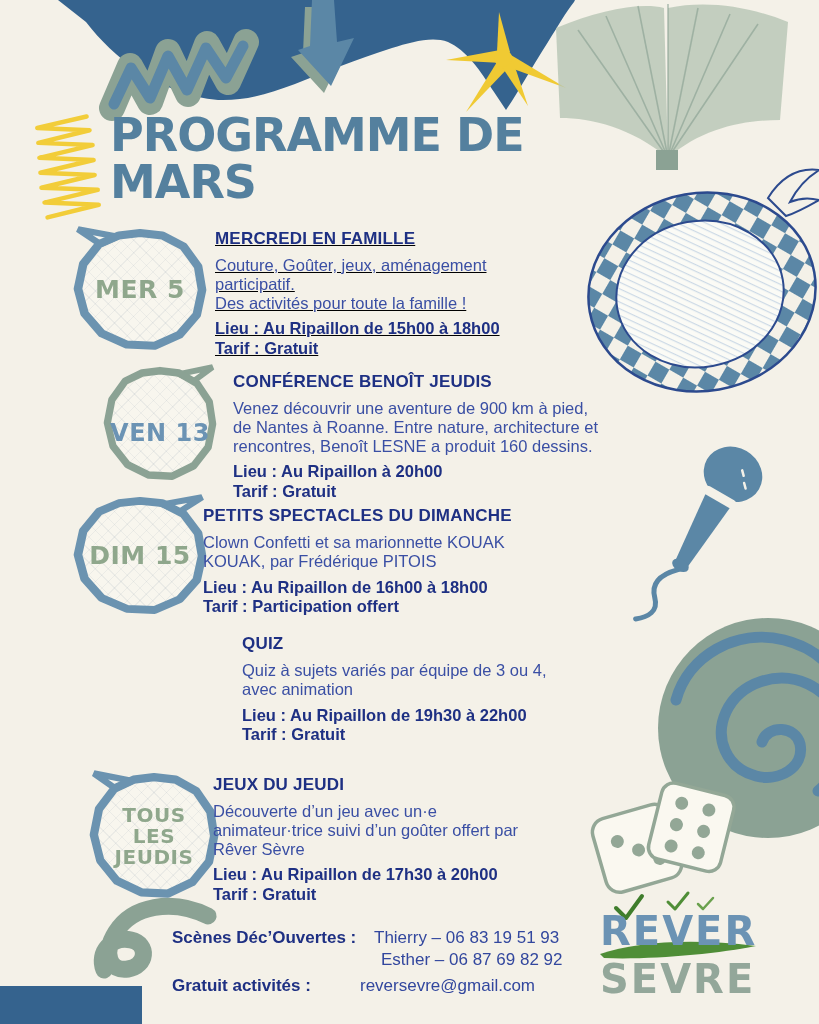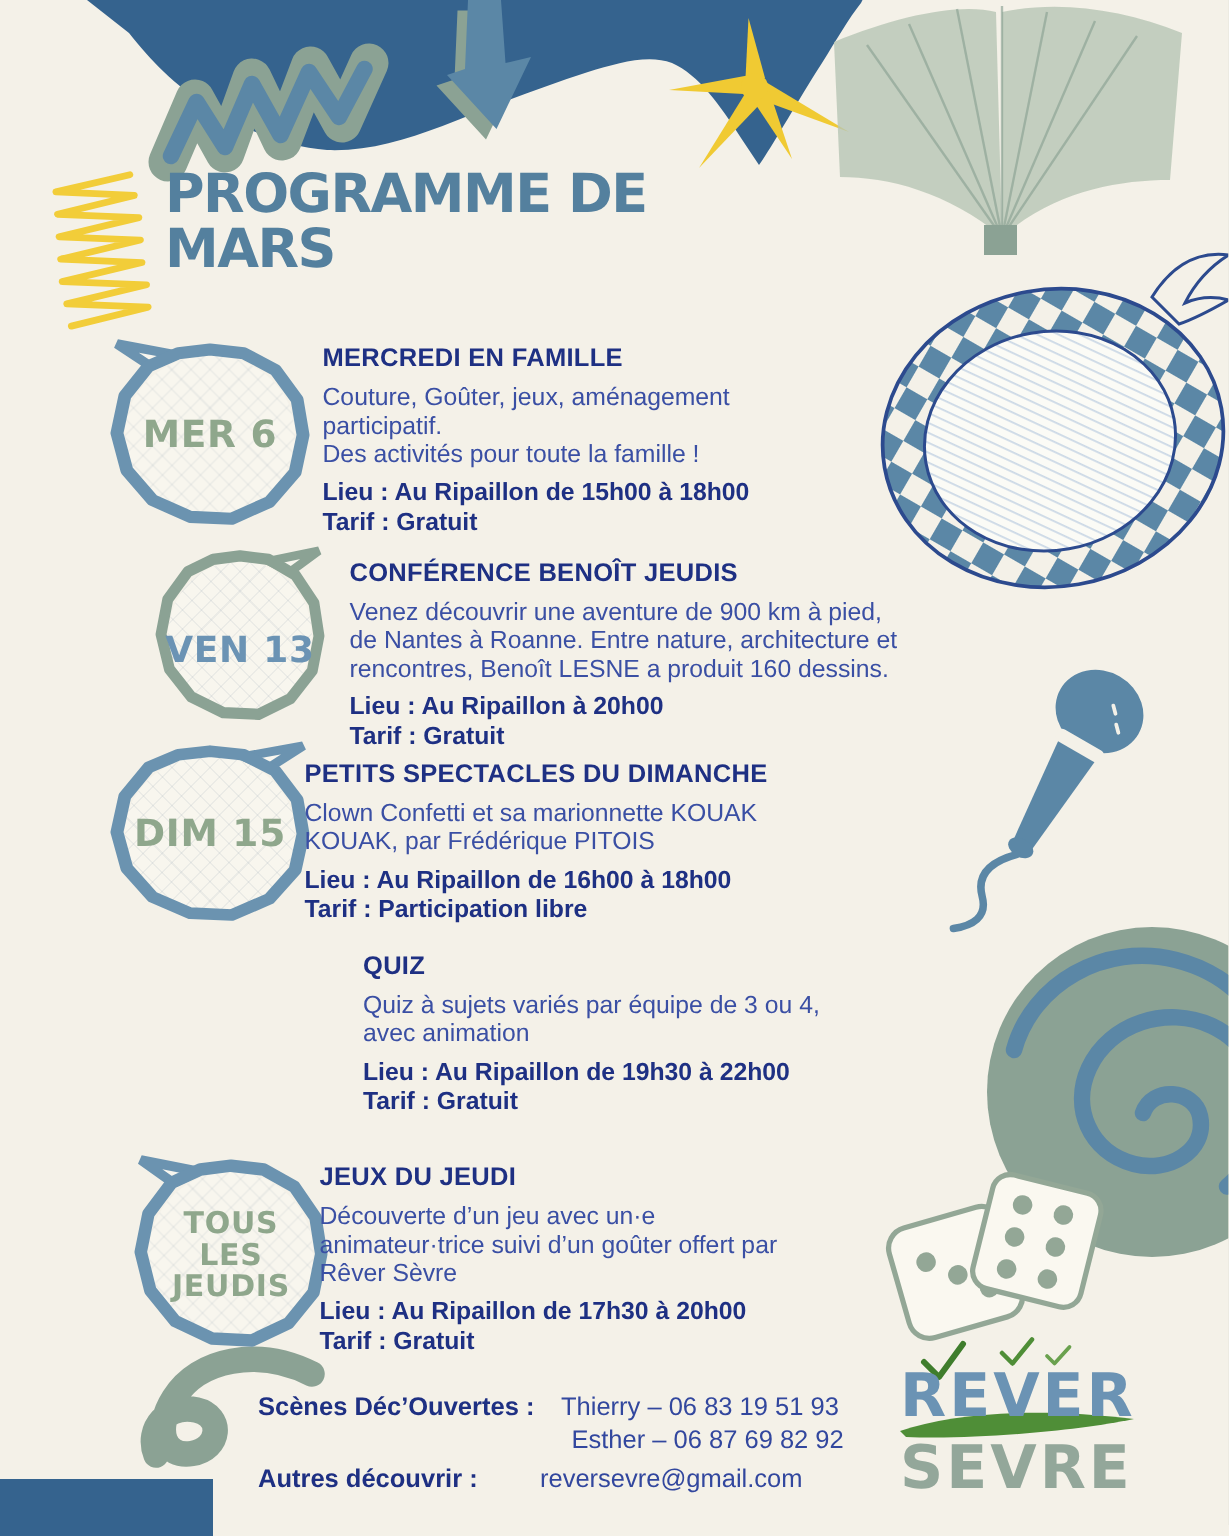--- a/index.html
+++ b/index.html
@@ -8,21 +8,21 @@
     background:#f4f1e8;
     font-family:"Liberation Sans", sans-serif;
   }
   .deco{position:absolute; inset:0; z-index:0;}
   .layer{position:absolute; z-index:2;}
 
   .title{
     position:absolute; left:110px; top:112px; z-index:2;
     margin:0; white-space:pre-line;
     font-family:"DejaVu Sans", sans-serif;
-    font-weight:bold; font-size:36px; line-height:1.02; letter-spacing:-1px;
+    font-weight:bold; font-size:46px; line-height:1.02; letter-spacing:-1px;
     color:#54809e;
   }
 
   .badge{position:absolute; z-index:2; display:flex; align-items:center; justify-content:center;}
   .badge .fill{
     position:absolute; inset:7%; border-radius:50%;
     background:
       repeating-linear-gradient(45deg, rgba(120,140,160,.10) 0 1px, transparent 1px 9px),
       repeating-linear-gradient(-45deg, rgba(120,140,160,.10) 0 1px, transparent 1px 9px),
       #f8f6ee;
@@ -180,23 +180,23 @@
 
   <h1 class="title">PROGRAMME DE
 MARS</h1>
 
   <div class="badge ring-blue" style="left:74px; top:228px; width:132px; height:124px;">
     <div class="fill"></div>
     <svg viewBox="0 0 100 100" preserveAspectRatio="none">
       <path d="M20,13 L3,1 L33,7 Z" fill="#f8f6ee" stroke="#6b93b0" stroke-width="5"></path>
       <polygon points="50,4 67,6 83,15 94,31 97,50 93,70 80,86 61,95 40,94 21,85 8,69 3,49 7,29 19,13 34,6" fill="none" stroke="#6b93b0" stroke-width="6.5" stroke-linejoin="round"></polygon>
     </svg>
-    <span style="font-size:25px">MER 6</span>
-  </div>
-  <div class="evt" style="left:215px; top:229px; width:350px;">
+    <span style="font-size:25px">MER 5</span>
+  </div>
+  <div class="evt" style="left:215px; top:229px; width:350px;text-decoration:underline;">
     <h2>MERCREDI EN FAMILLE</h2>
     <p class="desc">Couture, Goûter, jeux, aménagement
 participatif.
 Des activités pour toute la famille !</p>
     <p class="meta">Lieu : Au Ripaillon de 15h00 à 18h00</p>
     <p class="meta">Tarif : Gratuit</p>
   </div>
 
   <div class="badge ring-green" style="left:104px; top:366px; width:112px; height:116px;">
     <div class="fill"></div>
@@ -221,21 +221,21 @@
       <path d="M80,13 L97,1 L67,7 Z" fill="#f8f6ee" stroke="#6b93b0" stroke-width="5"></path>
       <polygon points="50,4 67,6 83,15 94,31 97,50 93,70 80,86 61,95 40,94 21,85 8,69 3,49 7,29 19,13 34,6" fill="none" stroke="#6b93b0" stroke-width="6.5" stroke-linejoin="round"></polygon>
     </svg>
     <span style="font-size:25px">DIM 15</span>
   </div>
   <div class="evt" style="left:203px; top:506px; width:390px;">
     <h2>PETITS SPECTACLES DU DIMANCHE</h2>
     <p class="desc">Clown Confetti et sa marionnette KOUAK
 KOUAK, par Frédérique PITOIS</p>
     <p class="meta">Lieu : Au Ripaillon de 16h00 à 18h00</p>
-    <p class="meta">Tarif : Participation libre</p>
+    <p class="meta">Tarif : Participation offert</p>
   </div>
 
   <div class="evt" style="left:242px; top:634px; width:390px;">
     <h2>QUIZ</h2>
     <p class="desc">Quiz à sujets variés par équipe de 3 ou 4,
 avec animation</p>
     <p class="meta">Lieu : Au Ripaillon de 19h30 à 22h00</p>
     <p class="meta">Tarif : Gratuit</p>
   </div>
 
@@ -254,19 +254,19 @@
     <p class="desc">Découverte d’un jeu avec un·e
 animateur·trice suivi d’un goûter offert par
 Rêver Sèvre</p>
     <p class="meta">Lieu : Au Ripaillon de 17h30 à 20h00</p>
     <p class="meta">Tarif : Gratuit</p>
   </div>
 
   <div class="layer footer-label" style="left:172px; top:928px;">Scènes Déc’Ouvertes :</div>
   <div class="layer footer-val" style="left:374px; top:928px;">Thierry – 06 83 19 51 93</div>
   <div class="layer footer-val" style="left:381px; top:950px;">Esther  – 06 87 69 82 92</div>
-  <div class="layer footer-label" style="left:172px; top:976px;">Autres découvrir :</div>
+  <div class="layer footer-label" style="left:172px; top:976px;">Gratuit activités :</div>
   <div class="layer footer-val" style="left:360px; top:976px;">reversevre@gmail.com</div>
 
   <h3 class="logo-line logo-rever" style="left:600px; top:908px;">REVER</h3>
   <h3 class="logo-line logo-sevre" style="left:600px; top:956px;">SEVRE</h3>
 
 </div>
 
 </body></html>

